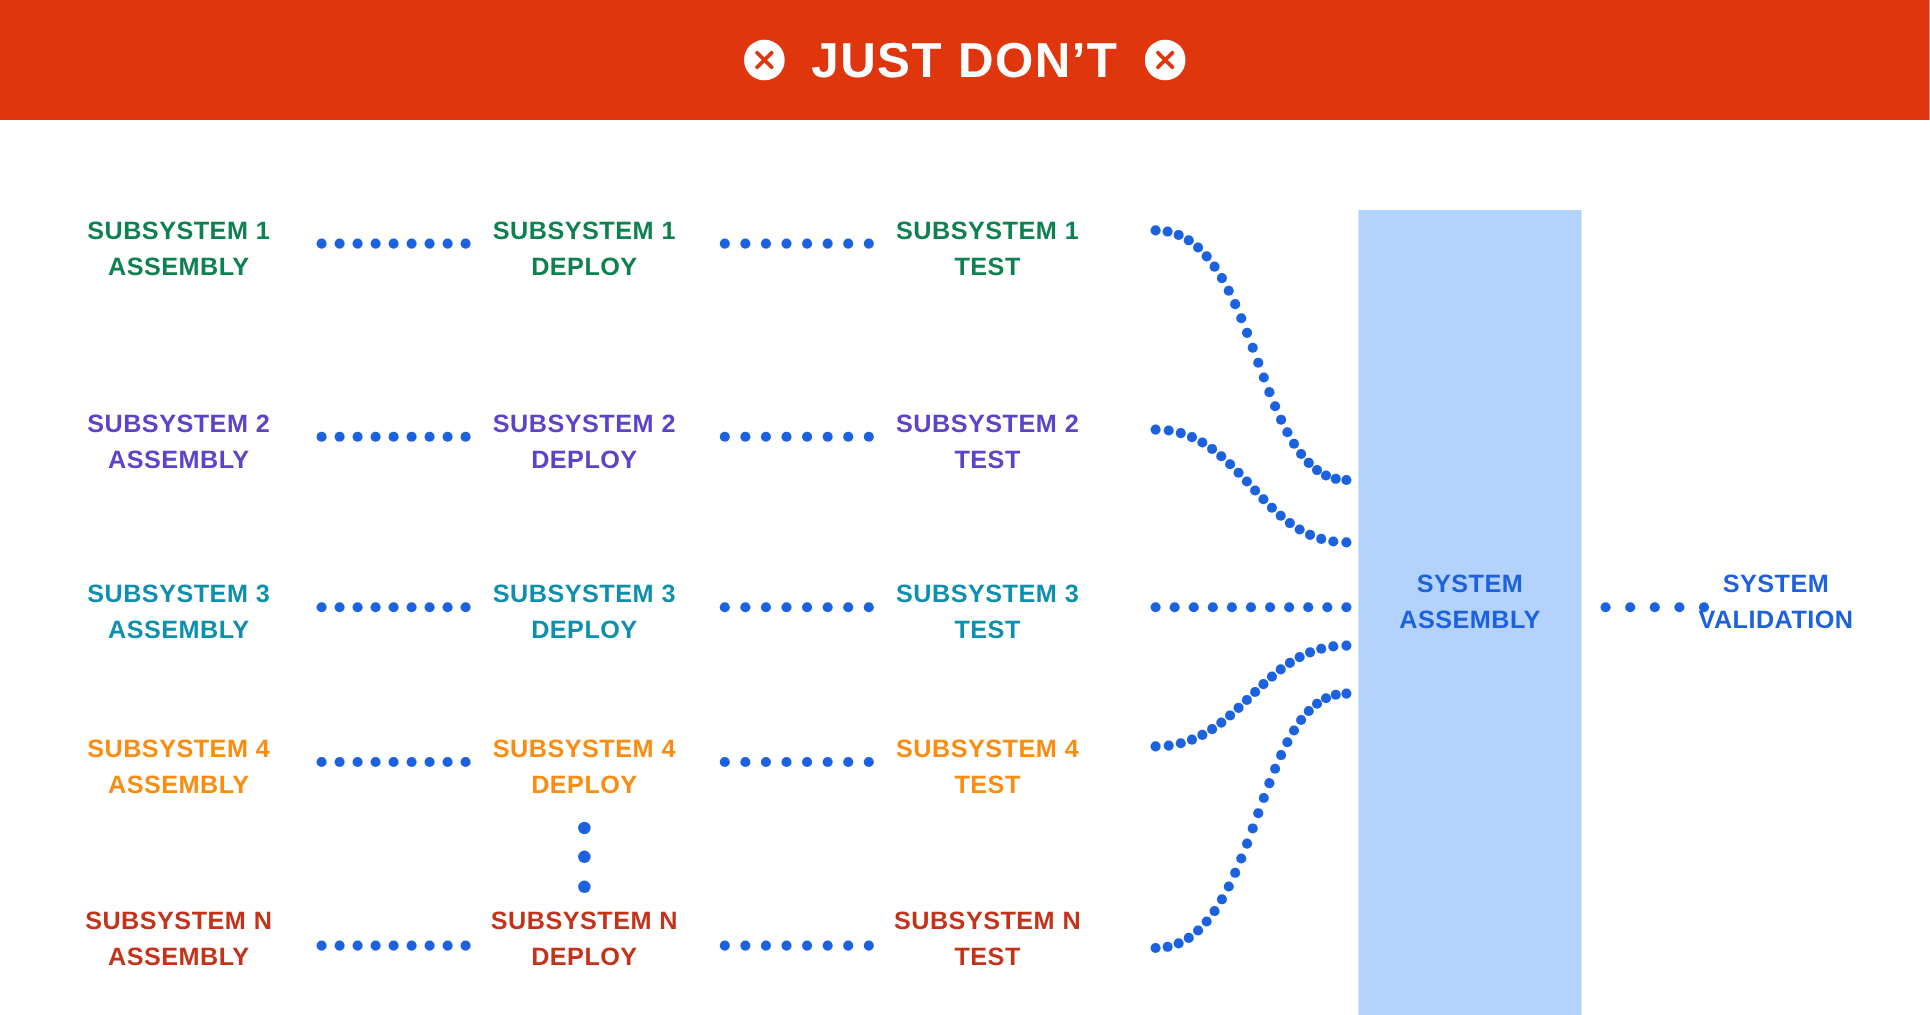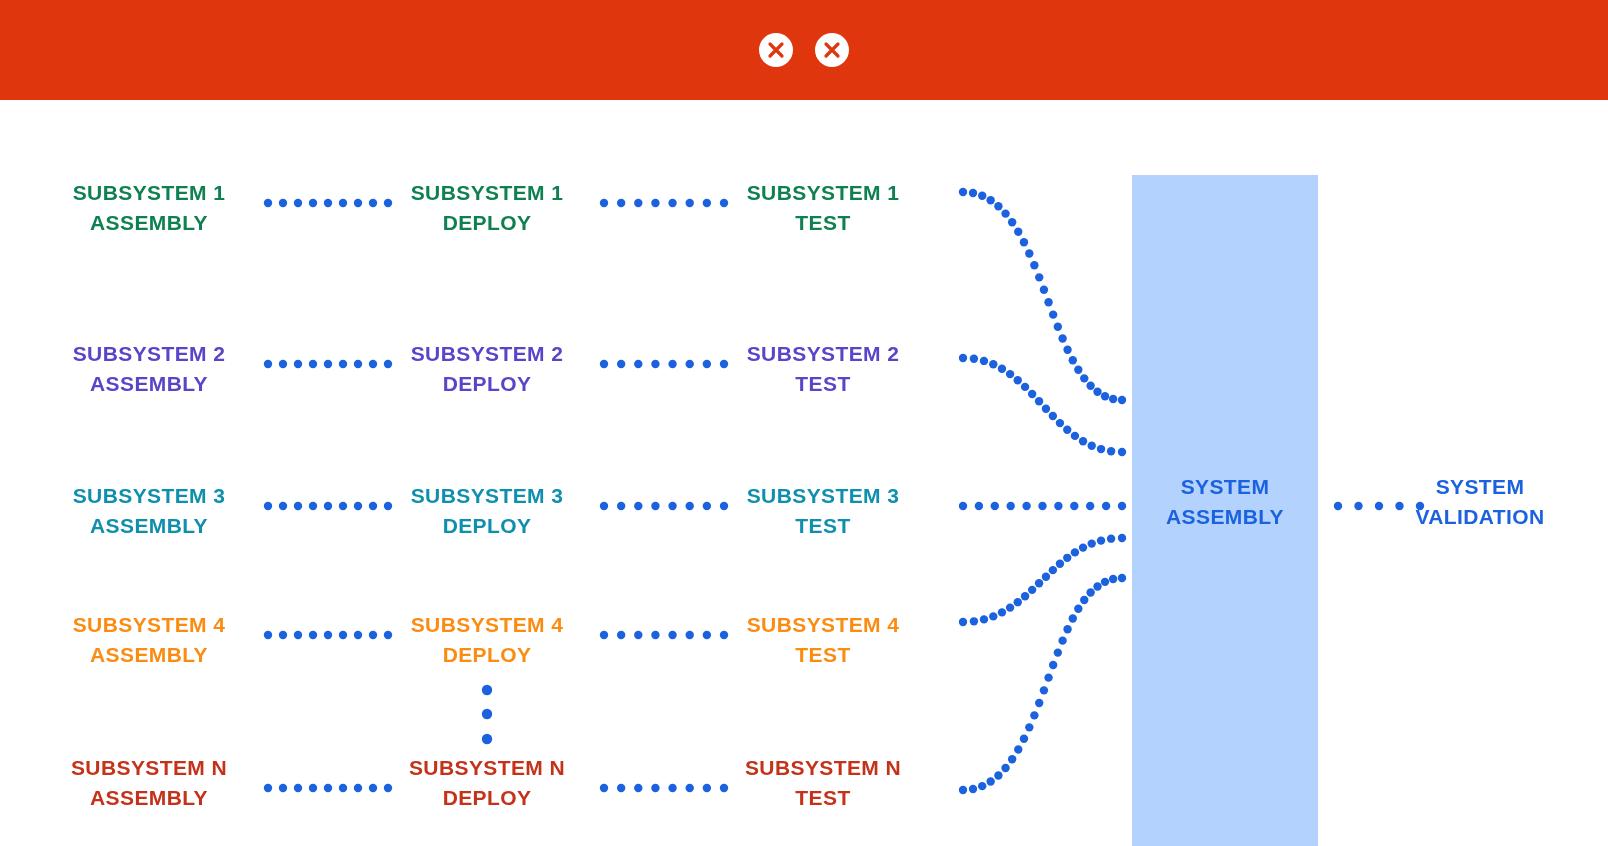--- a/index.html
+++ b/index.html
@@ -112,20 +112,21 @@
 </head>
 <body>
 
 <div id="banner" style="background: rgb(223, 54, 14);">
   <span class="x-badge">
     <svg viewBox="0 0 34 34" width="34" height="34" aria-hidden="true">
       <circle cx="17" cy="17" r="17" fill="#ffffff"></circle>
       <path d="M11 11 L23 23 M23 11 L11 23" stroke="#df360e" stroke-width="3.2" stroke-linecap="round"></path>
     </svg>
   </span>
+  <span id="banner-title" style="color: rgb(255, 255, 255);">JUST DON’T</span>
   <span class="x-badge">
     <svg viewBox="0 0 34 34" width="34" height="34" aria-hidden="true">
       <circle cx="17" cy="17" r="17" fill="#ffffff"></circle>
       <path d="M11 11 L23 23 M23 11 L11 23" stroke="#df360e" stroke-width="3.2" stroke-linecap="round"></path>
     </svg>
   </span>
 </div>
 
 <div id="diagram">
 

